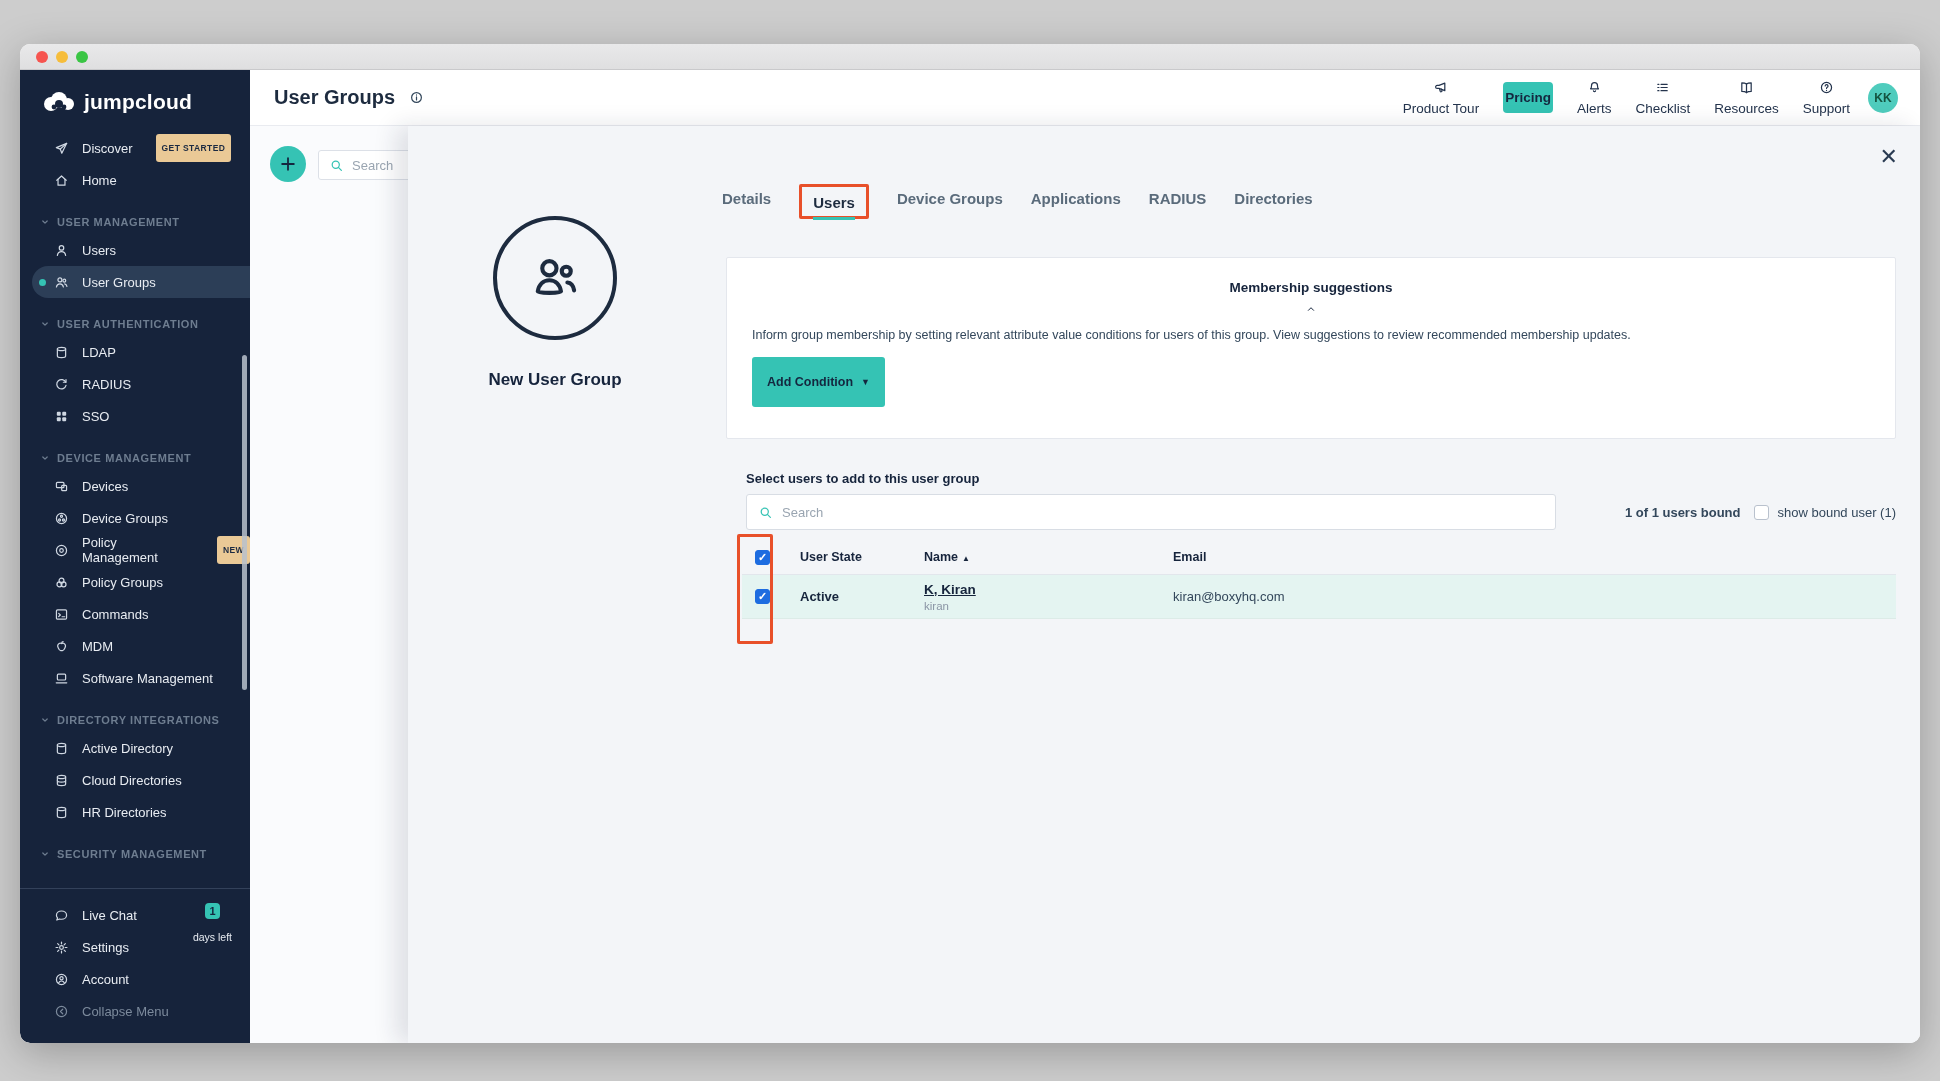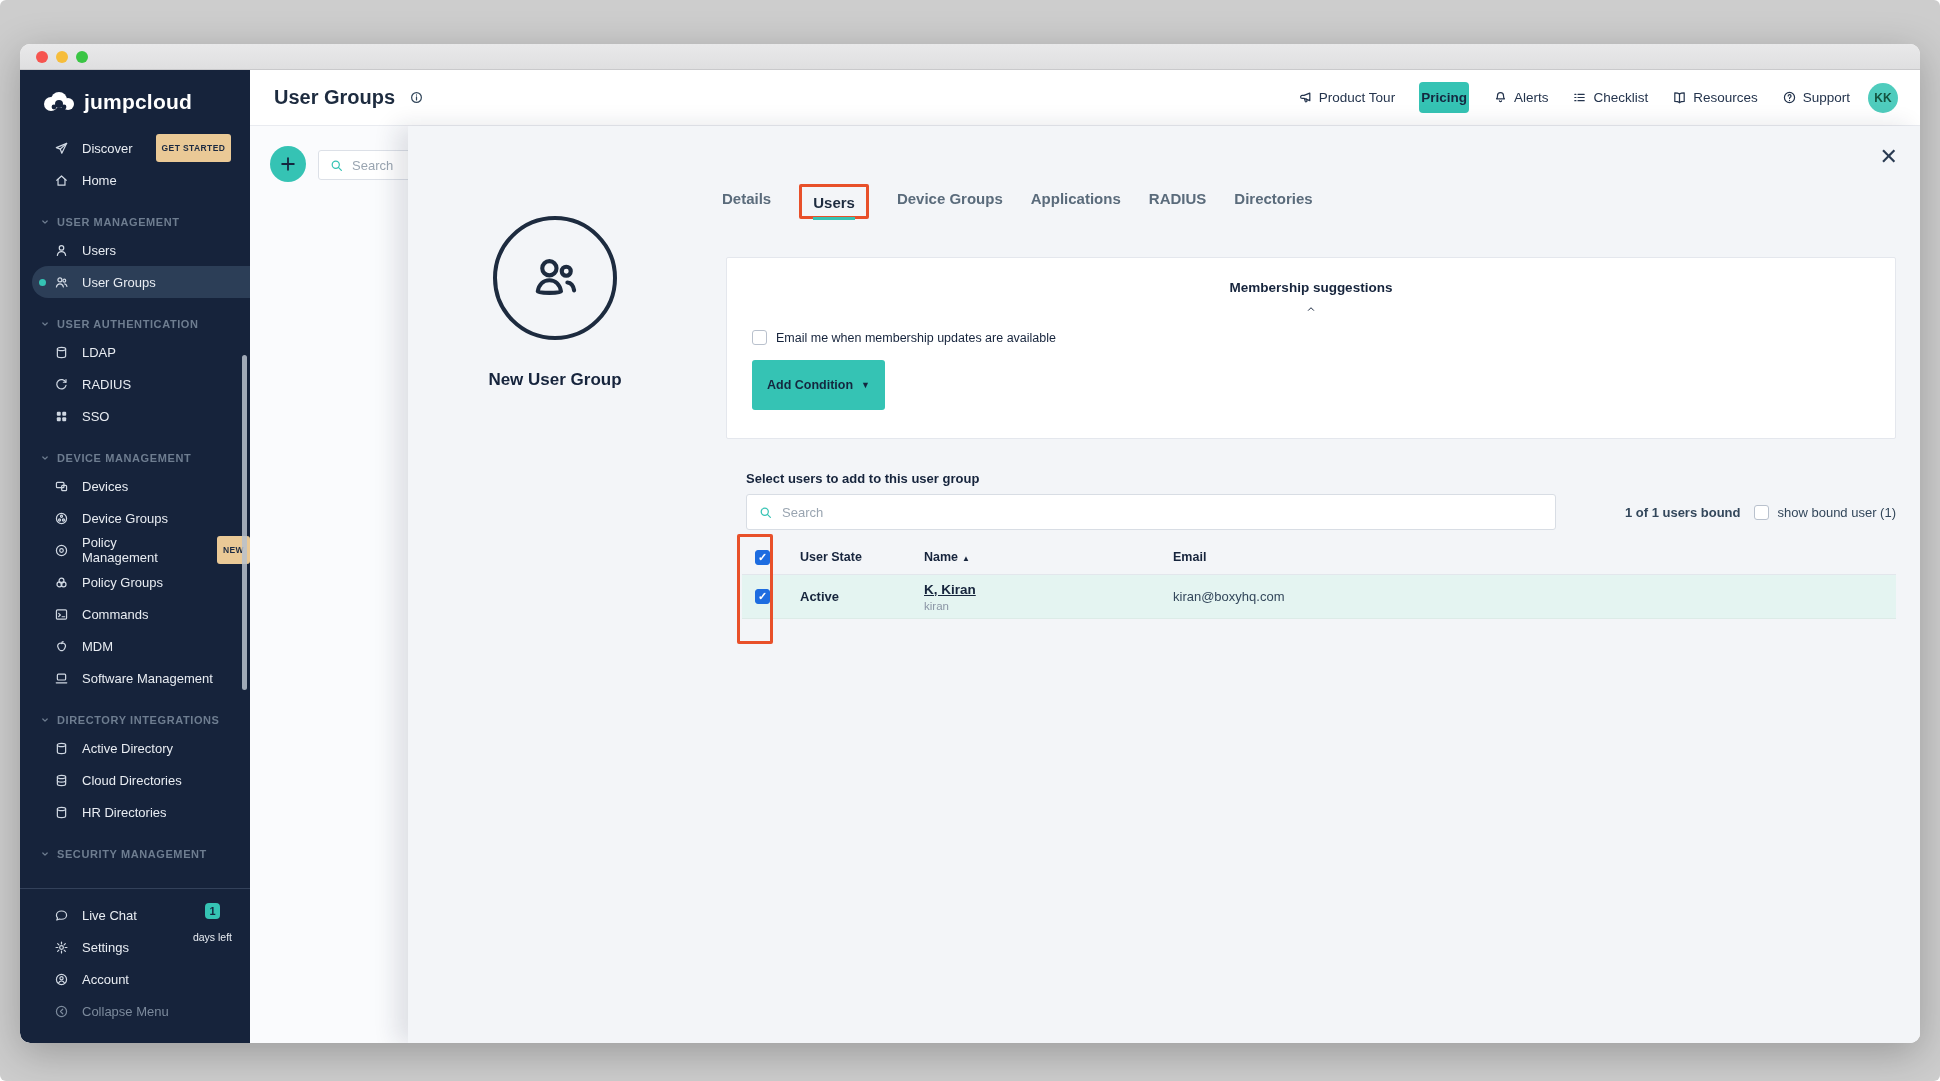--- a/index.html
+++ b/index.html
@@ -1,17 +1,17 @@
 <!DOCTYPE html>
 <html><head>
 <meta charset="utf-8">
 <style>
   * { margin:0; padding:0; box-sizing:border-box; }
   body { font-family:"Liberation Sans", sans-serif; }
-  .canvas { position:relative; width:1940px; height:1081px; background:#cdcdcd; overflow:hidden;border-radius:6px; }
+  .canvas { position:relative; width:1940px; height:1081px; background:#cdcdcd; overflow:hidden; }
 
   
   .window { position:absolute; left:20px; top:44px; width:1900px; height:999px;
             background:#fff; border-radius:10px; overflow:hidden;
             box-shadow:0 10px 40px rgba(0,0,0,.25); }
   .titlebar { position:absolute; left:0; top:0; right:0; height:26px;
               background:linear-gradient(#e9e9ea,#dfdfe0); border-bottom:1px solid #c9c9cb; z-index:40; }
   .tl { position:absolute; top:7px; width:12px; height:12px; border-radius:50%; }
   .tl.red   { left:16px;  background:#f6544f; }
   .tl.yellow{ left:36px;  background:#f6bd3b; }
@@ -46,21 +46,21 @@
   .trial-count { display:inline-block; min-width:15px; padding:2px 4px; background:#35c3b4;
                  color:#14273f; font-size:11px; font-weight:bold; border-radius:4px; }
   .trial-caption { font-size:10.5px; color:#e8ecf2; margin-top:12px; }
 
   
   .app-header { position:absolute; left:230px; top:26px; right:0; height:56px; background:#fff;
                 border-bottom:1px solid #e9ebf0; display:flex; align-items:center; z-index:20; }
   .page-title { font-size:20px; font-weight:bold; color:#1d2b3f; margin-left:24px; }
   .title-info { margin-left:14px; color:#33475b; display:inline-flex; }
   .header-actions { margin-left:auto; margin-right:18px; display:flex; align-items:center; gap:24px; }
-  .h-action { display:flex; align-items:center; gap:6px; font-size:13.5px; color:#24344d; cursor:pointer; }
+  .h-action { display:flex; align-items:center; gap:6px; font-size:13.5px; color:#24344d; cursor:pointer;flex-direction:column; }
   .h-action .ic { color:#24344d; }
   .pill-btn { background:#35c3b4; color:#14273f; font-size:13.5px; font-weight:bold;
               padding:8px 2px; border:none; border-radius:4px; cursor:pointer; }
   .avatar { width:30px; height:30px; border-radius:50%; background:#4fccbd; color:#14533f;
             font-size:12px; font-weight:bold; display:flex; align-items:center; justify-content:center; }
 
   
   .content-bg { position:absolute; left:230px; top:82px; right:0; bottom:0; background:#fafbfd; }
   .add-fab { position:absolute; left:20px; top:20px; width:36px; height:36px; border-radius:50%;
              background:#35c3b4; color:#14273f; display:flex; align-items:center; justify-content:center;
@@ -527,24 +527,21 @@
 
       <div class="card">
         <div class="card-title-row">
           <span class="card-title">Membership suggestions</span>
           <span class="ic">
               <svg width="12" height="12" viewBox="0 0 16 16" fill="none" stroke="currentColor" stroke-width="1.3" stroke-linecap="round" stroke-linejoin="round">
                 <path d="M4.5 9.8 8 6.3l3.5 3.5"></path>
               </svg>
             </span>
         </div>
-        <div class="email-opt">
-          <span class="cb"></span>
-          <label>Email me when membership updates are available</label>
-        </div>
+        <div class="card-desc">Inform group membership by setting relevant attribute value conditions for users of this group. View suggestions to review recommended membership updates.</div>
         <button class="add-condition">
           <span>Add Condition</span>
           <span style="font-size:9px;">▼</span>
         </button>
       </div>
 
       <div class="select-title">Select users to add to this user group</div>
 
       <div class="search-row">
         <div class="table-search">

